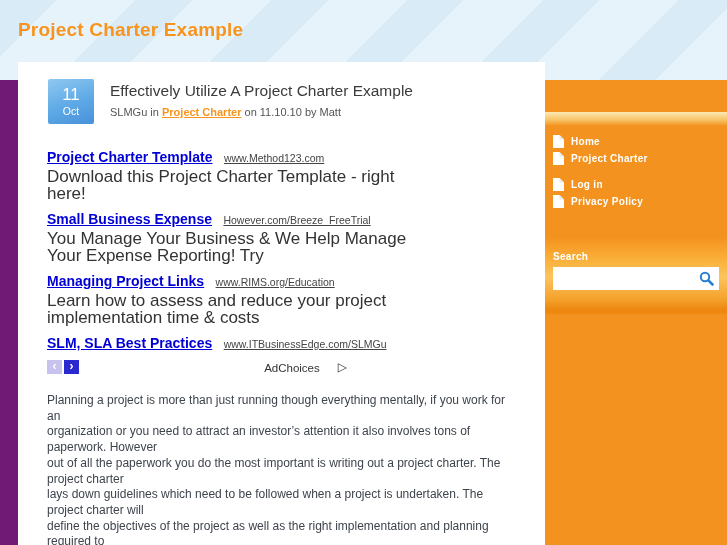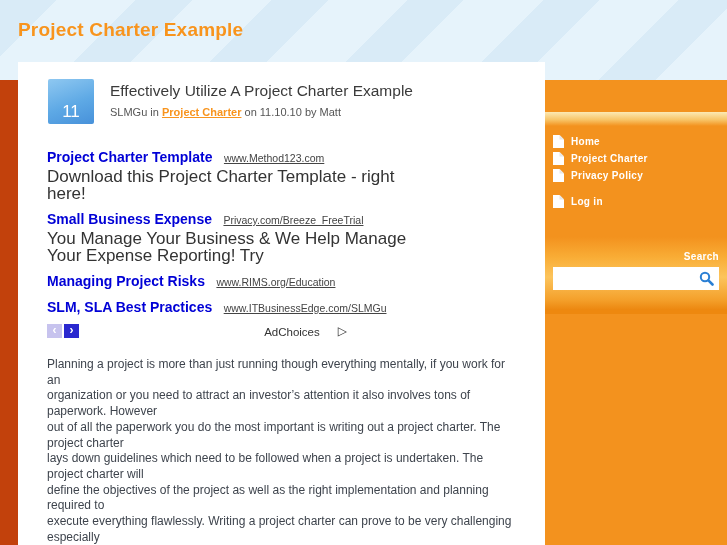--- a/index.html
+++ b/index.html
@@ -1,19 +1,19 @@
 <!DOCTYPE html>
 <html><head>
 <meta charset="utf-8">
 <style>
   * { margin:0; padding:0; box-sizing:border-box; }
   html,body { width:727px; height:545px; }
   body { font-family:"Liberation Sans", sans-serif; }
 
-  .page { position:relative; width:727px; height:545px; background:#c2410c; overflow:hidden; }
+  .page { position:relative; width:727px; height:545px; background:#701a75; overflow:hidden; }
 
   
   .site-header {
     position:absolute; top:0; left:0; width:727px; height:80px;
     background:repeating-linear-gradient(135deg, #d9ebf7 0px, #d9ebf7 40px, #e6f3fb 40px, #e6f3fb 96px);
   }
   .site-title {
     position:absolute; left:18px; top:19px;
     font-size:19px; font-weight:bold; color:#f8941d; letter-spacing:0.2px;
     text-decoration:none; cursor:pointer;
@@ -24,34 +24,34 @@
     position:absolute; left:18px; top:62px; width:527px; height:483px;
     background:#ffffff; padding:16px 0 0 29px;
   }
 
   .post-header { position:relative; height:52px; }
   .date-badge {
     position:absolute; left:1px; top:1px; width:46px; height:45px;
     border-radius:2px; background:linear-gradient(160deg,#8fc8f1 0%,#5ea9e5 55%,#4791da 100%);
     color:#fff; text-align:center;
   }
-  .date-day   { font-size:17px; line-height:17px; margin-top:24px; }
+  .date-day   { font-size:17px; line-height:17px; margin-top:7px; }
   .date-month { font-size:10.5px; line-height:11px; margin-top:3px; }
 
   .post-head-text { margin-left:63px; padding-top:4px; }
   .post-title { font-size:15.5px; font-weight:normal; color:#3b3b3b; cursor:pointer; }
   .post-meta  { font-size:11px; color:#555; margin-top:6px; }
   .category-link { color:#f8941d; font-weight:bold; text-decoration:underline; cursor:pointer; }
 
   
   .sponsored { margin-top:10px; width:498px; overflow:hidden; }
   .sponsored-label { font-size:11px; color:#3a3a3a; }
   .ad { margin-top:8px; }
   .ad-title-line { white-space:nowrap; }
-  .ad-title { font-size:14px; font-weight:bold; color:#0000d6; cursor:pointer; }
+  .ad-title { font-size:14px; font-weight:bold; color:#0000d6; text-decoration:underline; cursor:pointer; }
   .ad-url   { font-size:10.5px; color:#444; text-decoration:underline; margin-left:7px; cursor:pointer; }
   .ad-desc  { font-size:17px; color:#333; line-height:17px; margin-top:2px; white-space:pre-line; }
 
   .ad-footer { margin-top:8px; width:300px; display:flex; justify-content:space-between; align-items:center; }
   .pager { display:flex; }
   .pager-arrow {
     display:inline-block; width:15px; height:14px; text-align:center;
     color:#fff; font-weight:bold; font-size:12px; line-height:13px; cursor:pointer; user-select:none;
   }
   .pager-prev { background:#c7c3ee; }
@@ -75,21 +75,21 @@
   .sb-menu    { height:111px; padding:7px 0 0 8px; background:#f3921e; }
   .menu-item  { display:flex; align-items:center; height:17px; cursor:pointer; }
   .menu-item.gap-above { margin-top:9px; }
   .menu-icon  { width:11px; height:13px; margin-right:7px; display:inline-flex; }
   .menu-label { color:#ffffff; font-size:10px; font-weight:bold; letter-spacing:0.3px; }
 
   .sb-search {
     height:73px; padding:14px 8px 0 8px;
     background:linear-gradient(180deg,#f3921e 0%,#f9ad36 28%,#fcc45c 55%,#f4a02b 86%,#ec870f 100%);
   }
-  .search-label { color:#fff; font-size:10px; font-weight:bold; letter-spacing:0.3px;text-align:right; }
+  .search-label { color:#fff; font-size:10px; font-weight:bold; letter-spacing:0.3px; }
   .search-box { position:relative; margin-top:5px; }
   .search-input {
     width:166px; height:23px; border:0; background:#fff; outline:none;
     padding:0 24px 0 6px; font-size:11px; color:#333; display:block;
   }
   .search-icon { position:absolute; right:5px; top:4px; width:15px; height:15px; cursor:pointer; }
 
   .sb-strip { height:4px; background:#ee880f; }
   .sb-rest  { flex:1; background:#f3921e; }
 </style>
@@ -118,37 +118,37 @@
       </div>
       <div class="menu-item">
         <span class="menu-icon">
           <svg width="11" height="13" viewBox="0 0 11 13">
               <path d="M0 0 h6.5 L11 4.5 V13 H0 Z" fill="#ffffff"></path>
               <path d="M6.5 0 L11 4.5 H6.5 Z" fill="#e8e8e8"></path>
             </svg>
         </span>
         <span class="menu-label">Project Charter</span>
       </div>
+      <div class="menu-item gap-above">
+        <span class="menu-icon">
+          <svg width="11" height="13" viewBox="0 0 11 13">
+              <path d="M0 0 h6.5 L11 4.5 V13 H0 Z" fill="#ffffff"></path>
+              <path d="M6.5 0 L11 4.5 H6.5 Z" fill="#e8e8e8"></path>
+            </svg>
+        </span>
+        <span class="menu-label">Log in</span>
+      </div>
       <div class="menu-item">
         <span class="menu-icon">
           <svg width="11" height="13" viewBox="0 0 11 13">
               <path d="M0 0 h6.5 L11 4.5 V13 H0 Z" fill="#ffffff"></path>
               <path d="M6.5 0 L11 4.5 H6.5 Z" fill="#e8e8e8"></path>
             </svg>
         </span>
         <span class="menu-label">Privacy Policy</span>
-      </div>
-      <div class="menu-item gap-above">
-        <span class="menu-icon">
-          <svg width="11" height="13" viewBox="0 0 11 13">
-              <path d="M0 0 h6.5 L11 4.5 V13 H0 Z" fill="#ffffff"></path>
-              <path d="M6.5 0 L11 4.5 H6.5 Z" fill="#e8e8e8"></path>
-            </svg>
-        </span>
-        <span class="menu-label">Log in</span>
       </div>
     </div>
 
     <div class="sb-search">
       <div class="search-label">Search</div>
       <div class="search-box">
         <input class="search-input" type="text" value="" style="">
         <span class="search-icon">
           <svg width="15" height="15" viewBox="0 0 15 15">
             <circle cx="6" cy="6" r="4.2" fill="none" stroke="#2a7fd4" stroke-width="2"></circle>
@@ -186,31 +186,33 @@
           <a class="ad-title">Project Charter Template</a>
           <a class="ad-url">www.Method123.com</a>
         </div>
         <div class="ad-desc">Download this Project Charter Template - right
 here!</div>
       </div>
 
       <div class="ad">
         <div class="ad-title-line">
           <a class="ad-title">Small Business Expense</a>
-          <a class="ad-url">Privacy.com/Breeze_FreeTrial</a>
+          <a class="ad-url">However.com/Breeze_FreeTrial</a>
         </div>
         <div class="ad-desc">You Manage Your Business &amp; We Help Manage
 Your Expense Reporting! Try</div>
       </div>
 
       <div class="ad">
         <div class="ad-title-line">
-          <a class="ad-title">Managing Project Risks</a>
+          <a class="ad-title">Managing Project Links</a>
           <a class="ad-url">www.RIMS.org/Education</a>
         </div>
+        <div class="ad-desc">Learn how to assess and reduce your project
+implementation time &amp; costs</div>
       </div>
 
       <div class="ad">
         <div class="ad-title-line">
           <a class="ad-title">SLM, SLA Best Practices</a>
           <a class="ad-url">www.ITBusinessEdge.com/SLMGu</a>
         </div>
       </div>
 
       <div class="ad-footer">

